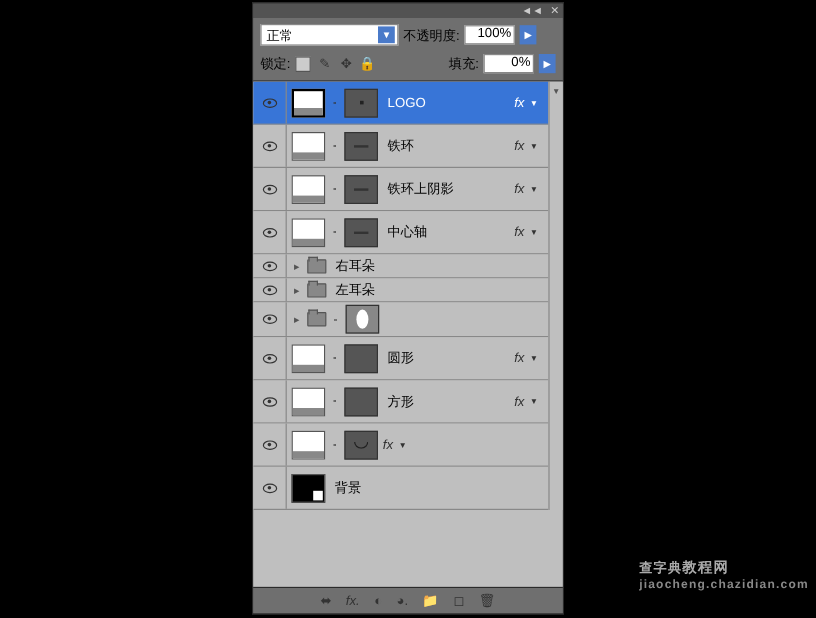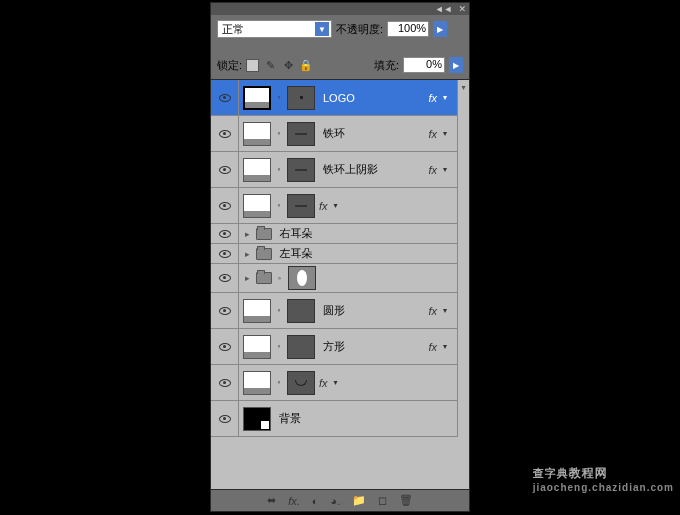--- a/index.html
+++ b/index.html
@@ -4,21 +4,21 @@
 <style>
 *{margin:0;padding:0;box-sizing:border-box;font-family:"Microsoft YaHei",SimSun,sans-serif;font-size:11px}
 body{background:#000;width:680px;height:515px;position:relative;overflow:hidden}
 .panel{position:absolute;left:210px;top:2px;width:260px;height:510px;background:#535353;border:1px solid #2a2a2a;display:flex;flex-direction:column}
 .title-bar{height:12px;background:#535353;display:flex;justify-content:flex-end;align-items:center;padding-right:3px;gap:6px}
 .title-bar span{color:#ccc;font-size:9px;cursor:pointer}
 .tabs{height:22px;background:#6f6f6f;display:flex;border-bottom:1px solid #2a2a2a}
 .tab{padding:4px 10px;color:#ddd;background:#535353;border-right:1px solid #2a2a2a;cursor:pointer}
 .tab.active{background:#6f6f6f;color:#000}
 .controls{background:#6f6f6f;padding:4px 6px;border-bottom:1px solid #2a2a2a}
-.row{display:flex;align-items:center;gap:4px;margin-bottom:16px;height:20px}
+.row{display:flex;align-items:center;gap:4px;margin-bottom:4px;height:20px}
 .row:last-child{margin-bottom:0}
 .blend-select{width:115px;height:18px;background:#fff;border:1px solid #888;display:flex;align-items:center;justify-content:space-between;padding:0 2px 0 4px}
 .blend-select .arrow{width:14px;height:14px;background:#4a7ac9;display:flex;align-items:center;justify-content:center;color:#fff;font-size:8px}
 .label{color:#000}
 .pct-input{width:42px;height:16px;background:#fff;border:1px solid #888;text-align:right;padding-right:2px}
 .pct-btn{width:14px;height:16px;background:#4a7ac9;display:flex;align-items:center;justify-content:center;color:#fff;font-size:8px}
 .lock-icons{display:flex;gap:5px;align-items:center}
 .lock-icons span{width:13px;height:13px;display:flex;align-items:center;justify-content:center;color:#333}
 .lock-chk{width:11px;height:11px;border:1px solid #555;background:#ccc}
 .layers{flex:1;background:#bfbfbf;overflow-y:auto;position:relative}
@@ -145,20 +145,21 @@
               <div class="eye"></div>
             </div>
             <div class="layer-body">
               <div class="thumb">
                 <div class="thumb-inner"></div>
               </div>
               <div class="link">⬞</div>
               <div class="mask-thumb">
                 <div class="dash"></div>
               </div>
+              <span class="layer-name">中心轴</span>
               <span class="fx">fx</span>
               <span class="fx-arrow">▾</span>
             </div>
           </div>
           <div class="layer">
             <div class="vis">
               <div class="eye"></div>
             </div>
             <div class="layer-body">
               <span class="tri">▸</span>

